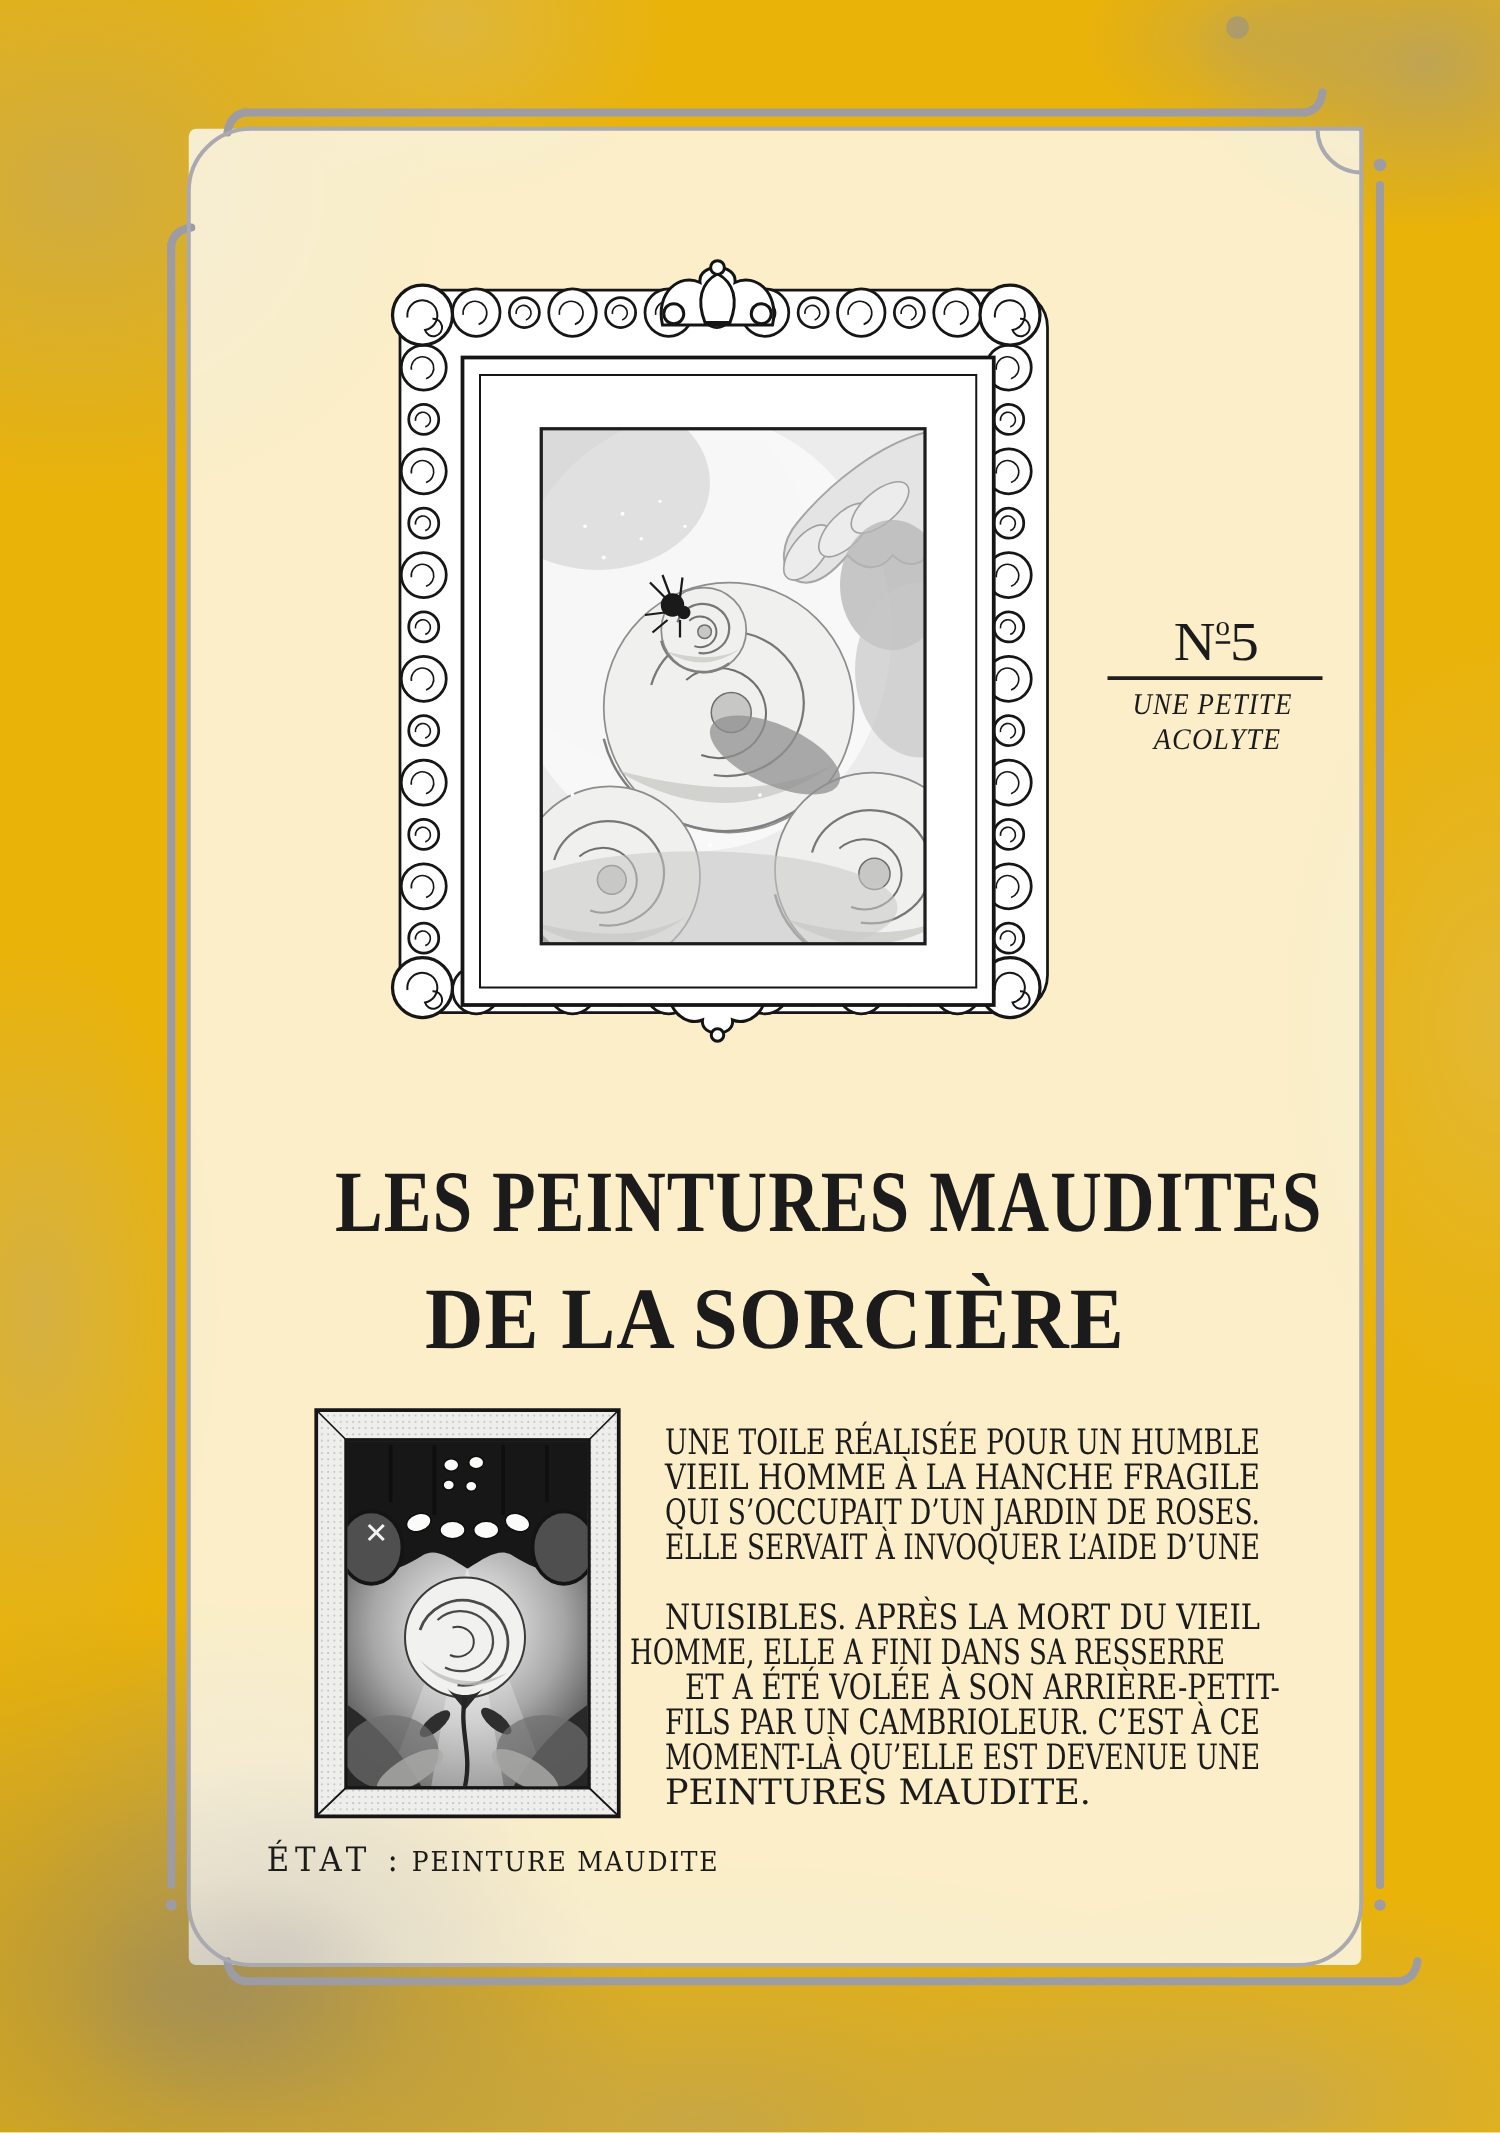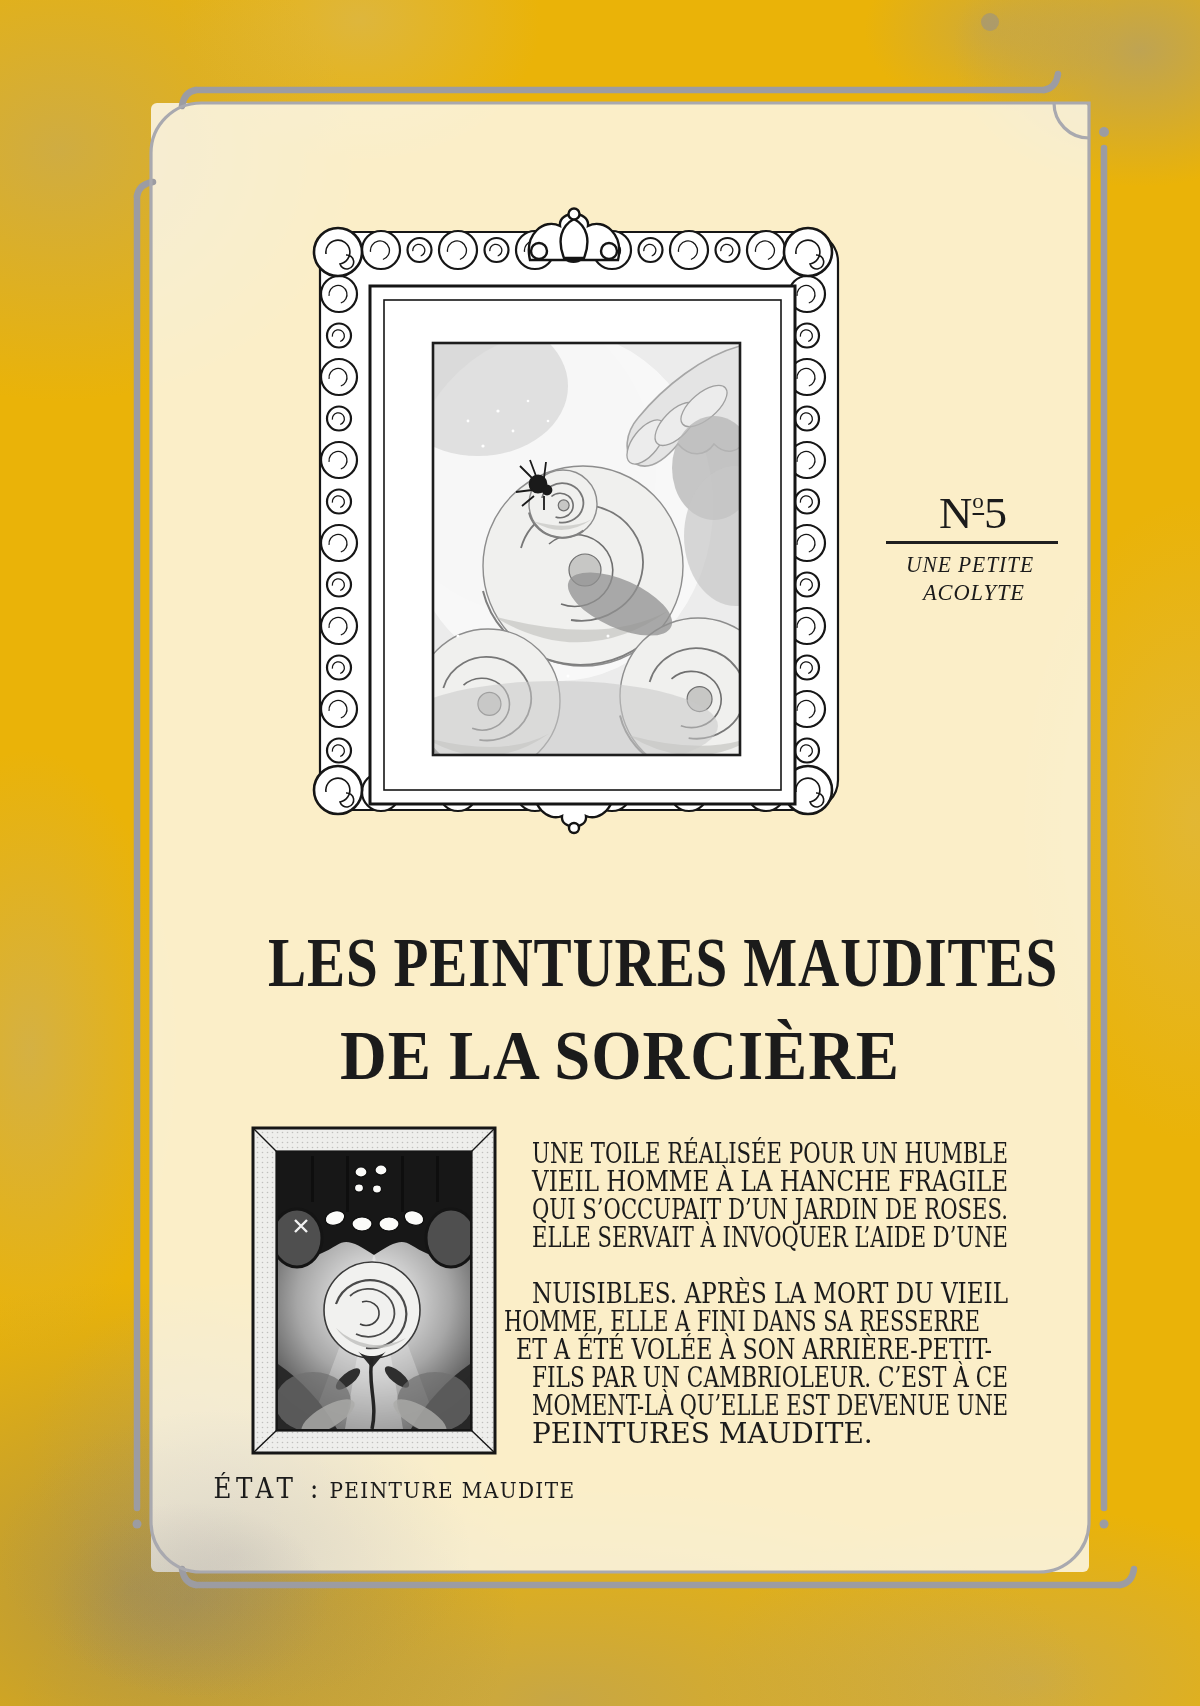--- a/index.html
+++ b/index.html
@@ -344,21 +344,21 @@
       <ellipse cx="169" cy="291" rx="30" ry="11" fill="#ababa9" opacity=".8" transform="rotate(30 169 291)"></ellipse>
     </g>
   </svg>
 
   <div class="line desc-line" style="left:532px;top:1140px;width:374px;"><span class="fitspan" style="transform-origin: 0px 50%; transform: scaleX(0.759054);">UNE TOILE RÉALISÉE POUR UN HUMBLE</span></div>
   <div class="line desc-line" style="left:532px;top:1168px;width:374px;"><span class="fitspan" style="transform-origin: 0px 50%; transform: scaleX(0.822543);">VIEIL HOMME À LA HANCHE FRAGILE</span></div>
   <div class="line desc-line" style="left:532px;top:1196px;width:374px;"><span class="fitspan" style="transform-origin: 0px 50%; transform: scaleX(0.756224);">QUI S’OCCUPAIT D’UN JARDIN DE ROSES.</span></div>
   <div class="line desc-line" style="left:532px;top:1224px;width:374px;"><span class="fitspan" style="transform-origin: 0px 50%; transform: scaleX(0.753249);">ELLE SERVAIT À INVOQUER L’AIDE D’UNE</span></div>
   <div class="line desc-line" style="left:532px;top:1280px;width:374px;"><span class="fitspan" style="transform-origin: 0px 50%; transform: scaleX(0.824242);">NUISIBLES. APRÈS LA MORT DU VIEIL</span></div>
   <div class="line desc-line" style="left:504px;top:1308px;width:374px;"><span class="fitspan" style="transform-origin: 0px 50%; transform: scaleX(0.74377);">HOMME, ELLE A FINI DANS SA RESSERRE</span></div>
-  <div class="line desc-line" style="left:516px;top:1336px;width:374px;"><span class="fitspan" style="transform-origin: 0px 50%; transform: scaleX(0.793003);">ET A ÉTÉ VOLÉE À SON ARRIÈRE-PETIT-</span></div>
+  <div class="line desc-line" style="left:548px;top:1336px;width:374px;"><span class="fitspan" style="transform-origin: 0px 50%; transform: scaleX(0.793003);">ET A ÉTÉ VOLÉE À SON ARRIÈRE-PETIT-</span></div>
   <div class="line desc-line" style="left:532px;top:1364px;width:374px;"><span class="fitspan" style="transform-origin: 0px 50%; transform: scaleX(0.771905);">FILS PAR UN CAMBRIOLEUR. C’EST À CE</span></div>
   <div class="line desc-line" style="left:532px;top:1392px;width:374px;"><span class="fitspan" style="transform-origin: 0px 50%; transform: scaleX(0.747696);">MOMENT-LÀ QU’ELLE EST DEVENUE UNE</span></div>
   <div class="line desc-line" style="left:532px;top:1420px;width:374px;"><span class="fitspan">PEINTURES MAUDITE.</span></div>
 
   <div class="line status-line" style="left:196px;top:1472px;width:362px;">
     <span class="fitspan" style="transform-origin: 50% 50%; transform: scaleX(0.912126);"><span class="status-label">ÉTAT :</span><span> </span><span class="status-value">PEINTURE MAUDITE</span></span>
   </div>
 
 </div>
 

